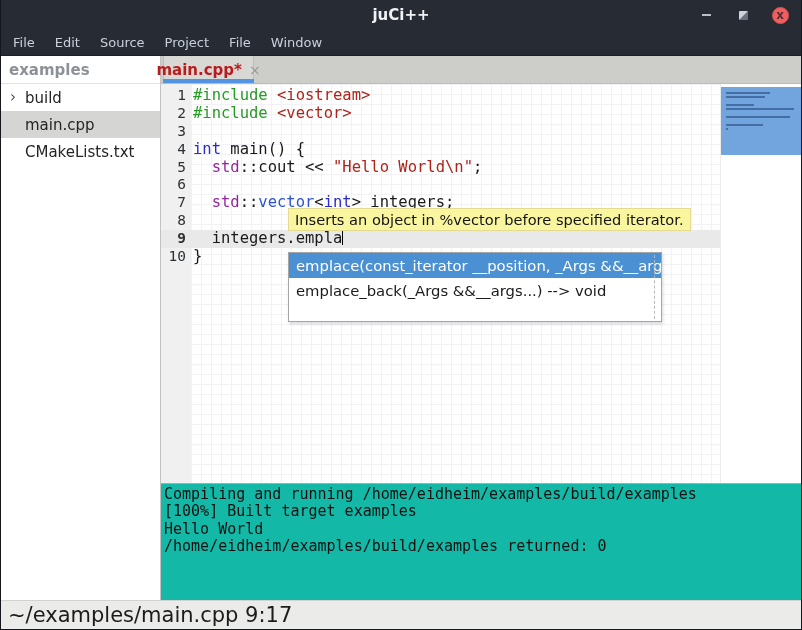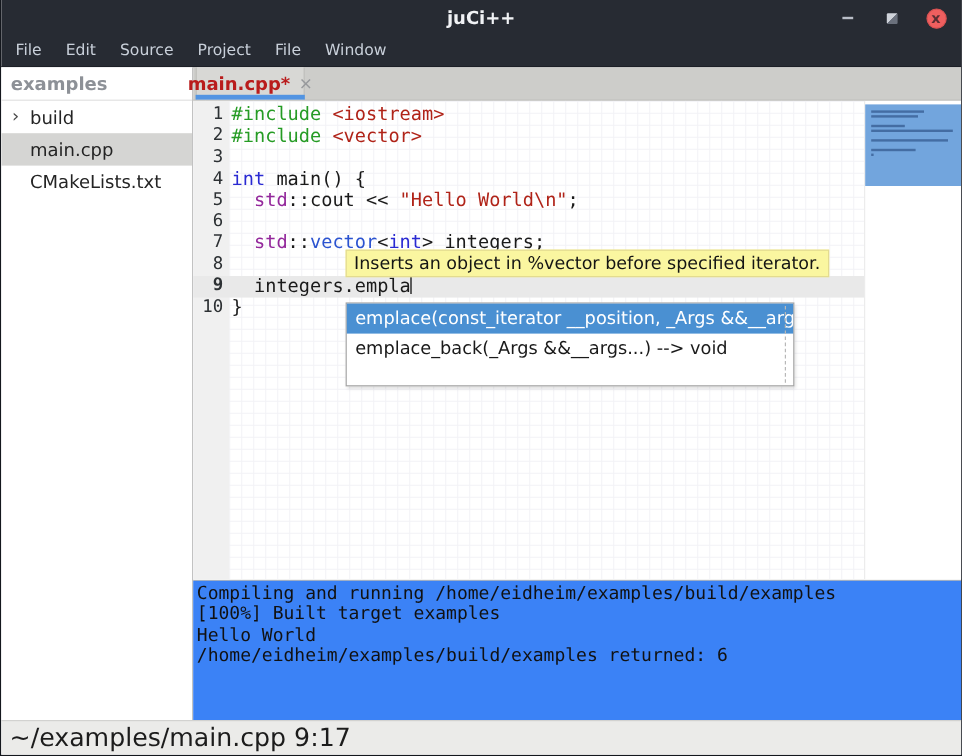--- a/index.html
+++ b/index.html
@@ -107,21 +107,21 @@
   .completion::after {
     content:""; position:absolute; top:2px; bottom:2px; right:6px;
     border-left:1px dashed #b8b8b8;
   }
   .completion-row { height:25px; line-height:25px; font-size:14.8px; color:#1a1a1a; padding-left:7px; white-space:nowrap; overflow:hidden; }
   .completion-row.selected { background:#4a90d2; color:#fff; }
 
   
   .splitter-h { height:1px; background:#aaaaa8; flex:0 0 auto; }
   .output {
-    flex:1 1 auto; background:#3b82f6; padding:2px 0 0 3px; overflow:hidden;
+    flex:1 1 auto; background:#14b8a6; padding:2px 0 0 3px; overflow:hidden;
     font-family:"DejaVu Sans Mono","Liberation Mono",monospace; font-size:15px; color:#111;
   }
   .output-line { line-height:17.3px; white-space:pre; }
 
   
   .statusbar {
     height:29px; flex:0 0 auto; background:#ebebe9; border-top:1px solid #d2d2d0;
     display:flex; align-items:center; padding-left:7px;
     font-size:21px; color:#1c1c1c;
   }
@@ -252,21 +252,21 @@
             <div class="completion-row">emplace_back(_Args &amp;&amp;__args...) --&gt; void</div>
           </div>
       </div>
 
       <div class="splitter-h"></div>
 
       <div class="output">
           <div class="output-line">Compiling and running /home/eidheim/examples/build/examples</div>
           <div class="output-line">[100%] Built target examples</div>
           <div class="output-line">Hello World</div>
-          <div class="output-line">/home/eidheim/examples/build/examples returned: 6</div>
+          <div class="output-line">/home/eidheim/examples/build/examples returned: 0</div>
         </div>
 
     </div>
   </div>
 
   <div class="statusbar">
     <span>~/examples/main.cpp 9:17</span>
   </div>
 
 </div>

